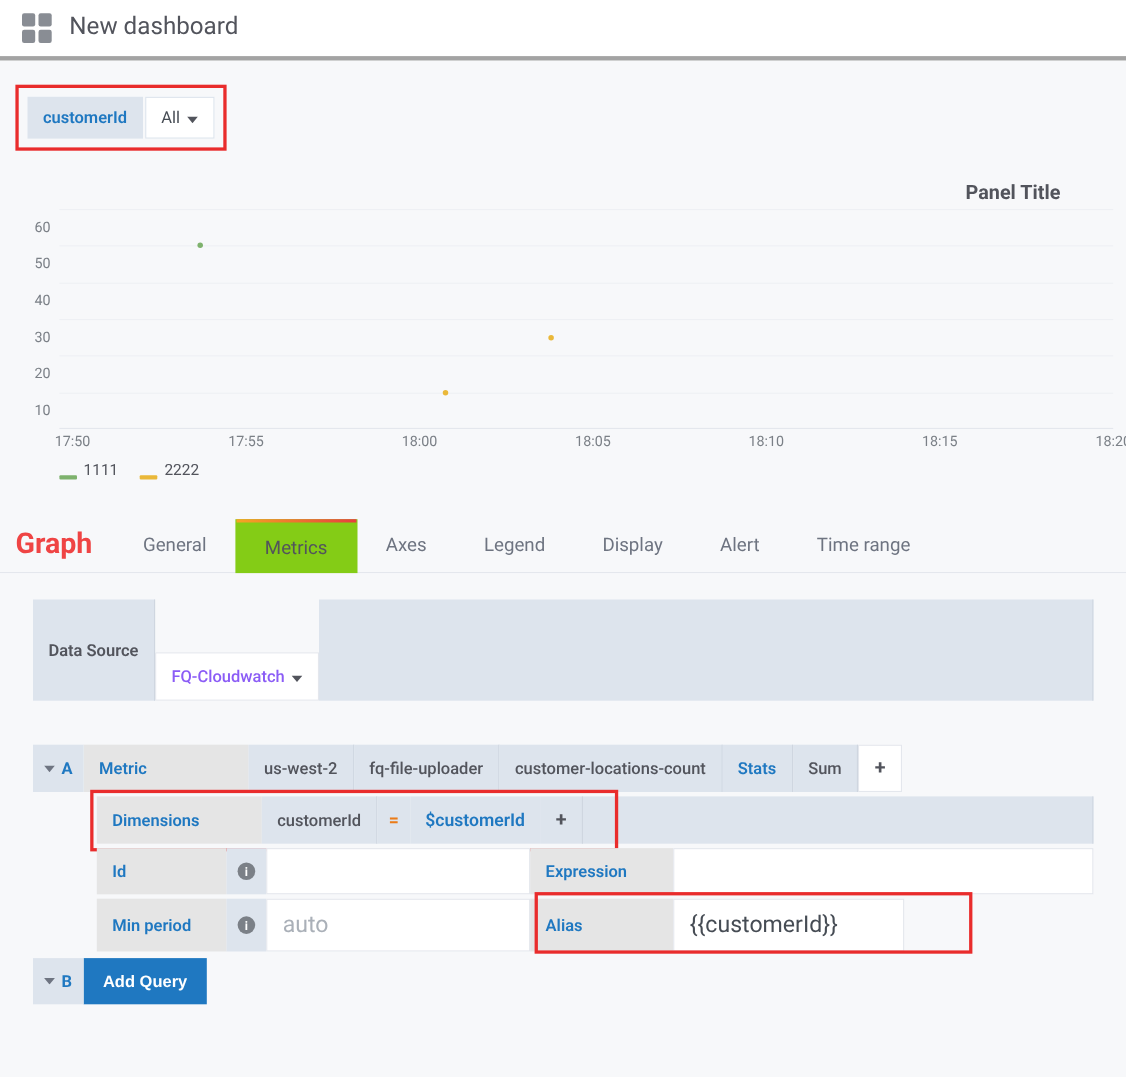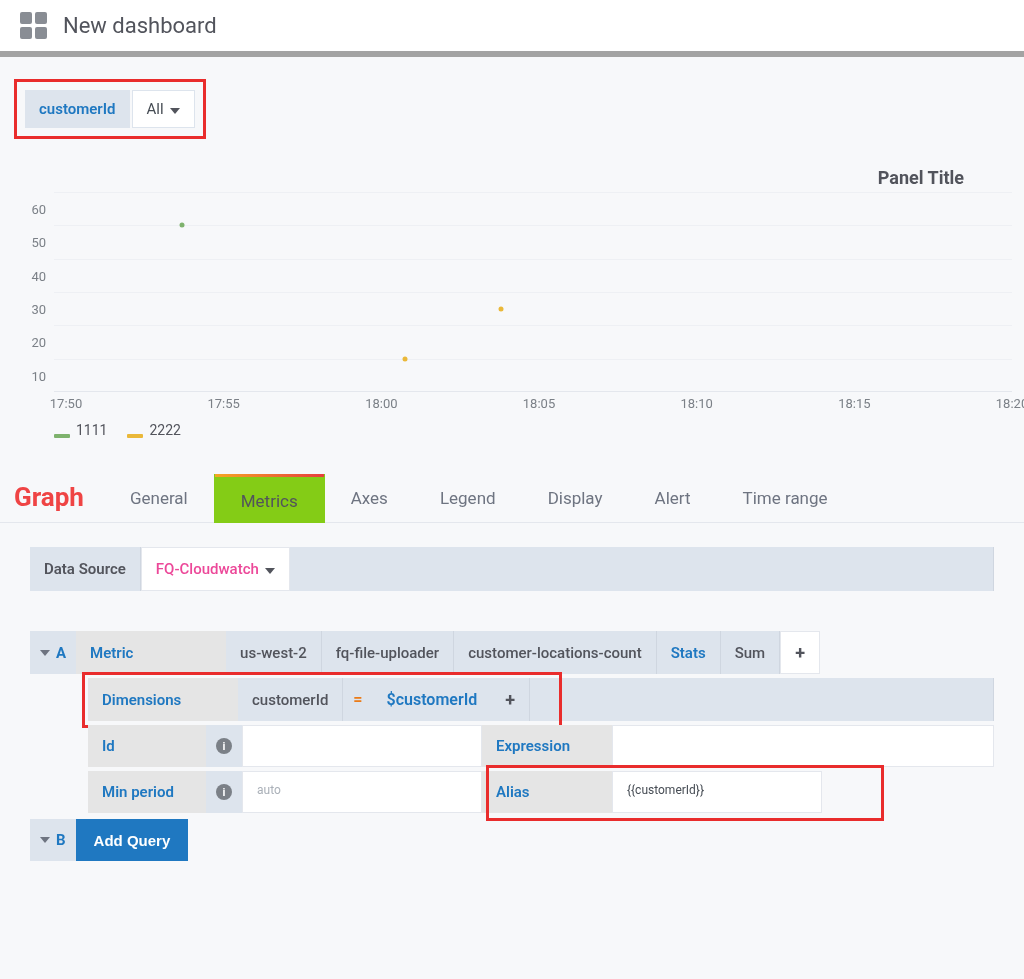--- a/index.html
+++ b/index.html
@@ -1,18 +1,18 @@
 <!DOCTYPE html>
 <html><head>
 <meta charset="utf-8">
 <style>
   * { box-sizing: border-box; margin: 0; padding: 0; }
   body { font-family: -apple-system, BlinkMacSystemFont, "Segoe UI", Roboto, Helvetica, Arial, sans-serif; background: #f7f8fa; color: #464c54; width: 1024px; }
   
-  .header { display: flex; align-items: center; padding: 12px 20px; background: #fff; border-bottom: 6px solid #a3a3a3; }
+  .header { display: flex; padding: 12px 20px; background: #fff; border-bottom: 4px solid #a3a3a3; }
   .dash-icon { display: grid; grid-template-columns: 12px 12px; grid-template-rows: 12px 12px; gap: 3px; margin-right: 16px; }
   .dash-icon > div { background: #898d94; border-radius: 2px; }
   .header-title { font-size: 22px; font-weight: 400; color: #52545c; }
   
   .var-row { padding: 22px 14px; position: relative; }
   .var-box { display: inline-flex; align-items: center; border: 3px solid #e92c2c; padding: 8px; }
   .var-label { background: #dde4ed; color: #1f78c1; font-weight: 600; font-size: 15px; padding: 10px 14px; }
   .var-select { display: inline-flex; align-items: center; background: #fff; border: 1px solid #dde4ed; padding: 9px 14px; font-size: 15px; color: #464c54; margin-left: 2px; }
   .caret { margin-left: 6px; }
   
@@ -34,36 +34,36 @@
   
   .tabs-row { display: flex; align-items: flex-end; border-bottom: 1px solid #e4e7ed; padding: 26px 14px 0; background: #f7f8fa; gap: 0; }
   .graph-label { font-size: 26px; font-weight: 700; color: #ef4444; padding: 0 20px 10px 0; }
   .tab { font-size: 17px; color: #6e7481; padding: 14px 26px 12px; cursor: pointer; }
   .tab.active { background: #84cc16; color: #52545c; border: 1px solid #e4e7ed; border-bottom: none; border-top: 3px solid; border-image: linear-gradient(90deg, #f5a623, #e63e3e) 1; border-image-slice: 1 0 0 0; margin-bottom: -1px; }
   
   .editor { padding: 24px 30px; background: #f7f8fa; }
   .ds-row { display: flex; align-items: stretch; margin-bottom: 40px; }
   .seg { display: inline-flex; align-items: center; background: #dde4ed; color: #52545c; font-size: 15px; font-weight: 600; padding: 12px 14px; border-right: 1px solid #cfd6e0; }
   .seg.blue { color: #1f78c1; }
-  .seg.white { background: #fff; color: #ec4899; font-weight: 500; border: 1px solid #e4e7ed; }
+  .seg.white { background: #fff; color: #8b5cf6; font-weight: 500; border: 1px solid #e4e7ed; margin-top: 48px; }
   .seg.val { background: #dde4ed; color: #52545c; font-weight: 500; }
   .seg.fill { flex: 1; background: #dde4ed; }
   .seg.sum { background: #dde4ed; font-weight: 500; }
   .seg.plus { background: #fff; border: 1px solid #e4e7ed; font-size: 18px; font-weight: 700; color: #52545c; padding: 10px 14px; }
   .seg.plusg { background: #dde4ed; font-size: 18px; font-weight: 700; padding: 10px 14px; }
   
   .query-row { display: flex; align-items: stretch; margin-bottom: 4px; }
   .row-toggle { display: inline-flex; align-items: center; background: #dde4ed; padding: 12px 10px; color: #6e7481; position: relative; }
   .row-letter { font-weight: 700; color: #1f78c1; margin-left: 6px; font-size: 15px; }
   
   .sub-rows { margin-left: 58px; }
   .sub-row { display: flex; align-items: stretch; margin-bottom: 4px; position: relative; }
   .labelcell { display: inline-flex; align-items: center; background: #e5e5e5; color: #1f78c1; font-weight: 600; font-size: 15px; padding: 12px 14px; min-width: 150px; }
   .info-cell { background: #dde4ed; display: inline-flex; align-items: center; padding: 0 10px; color: #7b8087; }
-  .input-cell { background: #fff; border: 1px solid #e4e7ed; padding: 11px 14px; font-size: 12px; color: #464c54; }
+  .input-cell { background: #fff; border: 1px solid #e4e7ed; padding: 11px 14px; font-size: 21px; color: #464c54; }
   .input-cell.empty::before { content: attr(data-ph); color: #aab0b8; }
   .eq { background: #dde4ed; color: #eb7b18; font-weight: 700; padding: 12px 10px; }
   .dimval { background: #dde4ed; color: #1f78c1; font-weight: 600; padding: 12px 14px; }
   
   .hl { position: absolute; border: 3px solid #e92c2c; pointer-events: none; }
   
   .addq { background: #1f78c1; color: #fff; font-weight: 600; padding: 12px 18px; font-size: 15px; border: none; }
   
   .info-icon { width: 16px; height: 16px; border-radius: 50%; background: #7b8087; color: #fff; font-size: 11px; font-weight: 700; display: inline-flex; align-items: center; justify-content: center; }
   

